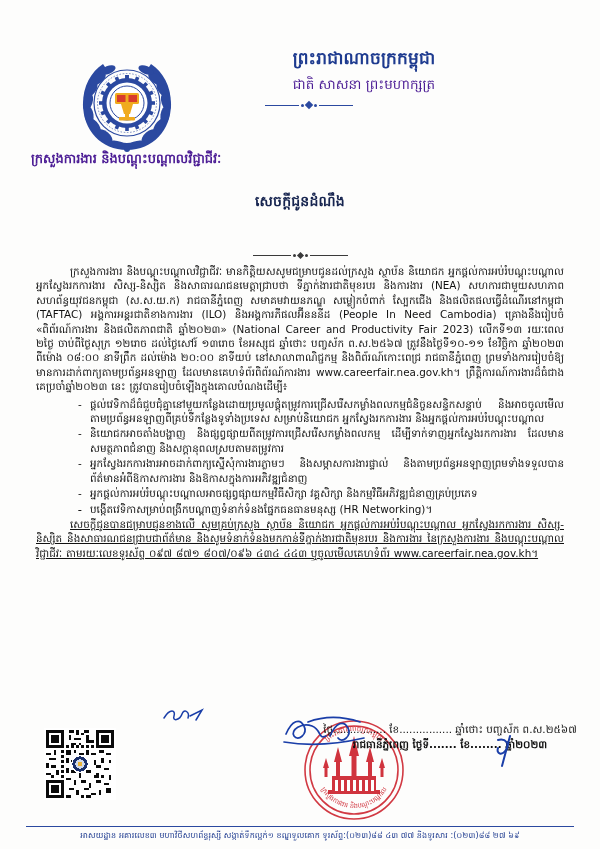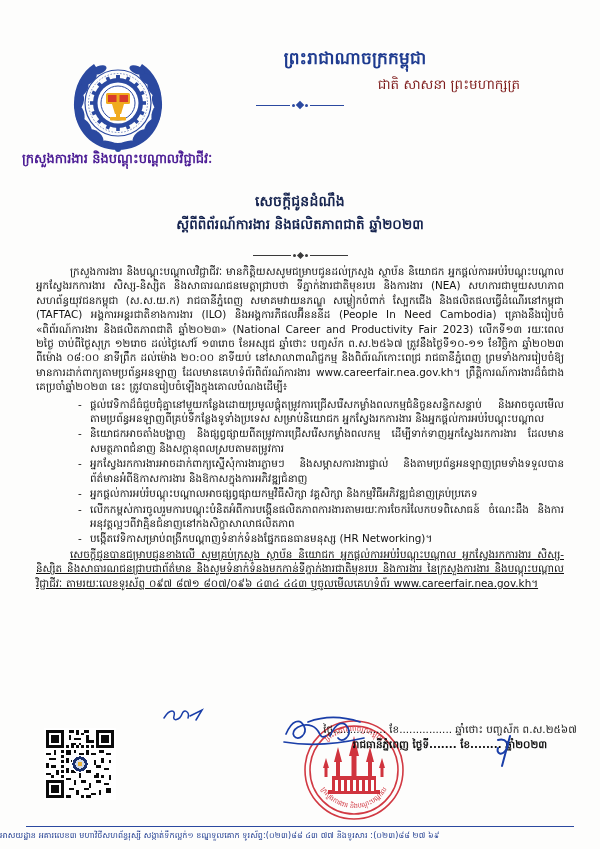--- a/index.html
+++ b/index.html
@@ -7,39 +7,40 @@
     width:600px;height:849px;
     background:#ffffff;
     font-family:"DejaVu Sans","Liberation Sans",sans-serif;
     overflow:hidden;
     position:relative;
   }
   .page{
     position:relative;width:600px;height:849px;
     background:#fdfdfc;
     box-sizing:border-box;
+    padding-left:9px;
   }
 
   
   .header{position:relative;height:172px;}
   .emblem{
     position:absolute;left:62px;top:46px;width:112px;height:112px;
   }
   .kingdom{
     position:absolute;left:190px;top:48px;width:330px;
     text-align:center;
     color:#1d3a8f;
     font-weight:bold;
     font-size:17px;
     letter-spacing:.2px;
     line-height:1.25;
   }
   .motto{
     position:absolute;left:190px;top:76px;width:330px;
-    text-align:right;color:#7f1d1d;font-size:13.5px;line-height:1.3;
+    text-align:center;color:#4c1d95;font-size:13.5px;line-height:1.3;
   }
   .sep-orn{
     position:absolute;left:300px;top:100px;width:110px;height:10px;
     transform:translateX(-50%);
     display:flex;align-items:center;justify-content:center;gap:2px;
   }
   .sep-orn .bar{height:1px;width:34px;background:#2b49a0;}
   .sep-orn .dot{width:3px;height:3px;background:#2b49a0;border-radius:50%;}
   .sep-orn .dia{width:6px;height:6px;background:#2b49a0;transform:rotate(45deg);}
 
@@ -120,21 +121,21 @@
     position:absolute;left:44px;top:728px;width:72px;height:72px;
     background:#fff;
   }
 
   
   .footer-rule{
     position:absolute;left:26px;top:826px;width:548px;height:1.4px;
     background:#2b49a0;
   }
   .footer-text{
-    position:absolute;left:0;top:830px;width:600px;text-align:left;
+    position:absolute;left:0;top:830px;width:600px;text-align:center;
     color:#1d3a8f;font-size:8px;letter-spacing:.1px;
   }
 </style>
 </head>
 <body>
 
 <div class="page">
 
   <div class="header">
 
@@ -224,40 +225,39 @@
         <span class="dia"></span>
         <span class="dot"></span>
         <span class="bar"></span>
     </div>
 
     <div class="ministry">ក្រសួងការងារ និងបណ្ដុះបណ្ដាលវិជ្ជាជីវៈ</div>
   </div>
 
   <div class="titles">
     <div class="t-main">សេចក្ដីជូនដំណឹង</div>
-    <div class="t-sub">ស្ដីពីពិព័រណ៍ការងារ និងផលិតភាពជាតិ ឆ្នាំ២០២៣</div>
   </div>
 
   <div class="orn2">
     <span class="bar"></span>
       <span class="dot"></span>
       <span class="dia"></span>
       <span class="dot"></span>
       <span class="bar"></span>
   </div>
 
   <div class="body-wrap">
     <p class="para">ក្រសួងការងារ និងបណ្ដុះបណ្ដាលវិជ្ជាជីវៈ មានកិត្តិយសសូមជម្រាបជូនដល់ក្រសួង ស្ថាប័ន និយោជក អ្នកផ្ដល់ការអប់រំបណ្ដុះបណ្ដាល អ្នកស្វែងរកការងារ សិស្ស-និស្សិត និងសាធារណជនមេត្តាជ្រាបថា ទីភ្នាក់ងារជាតិមុខរបរ និងការងារ (NEA) សហការជាមួយសហភាពសហព័ន្ធយុវជនកម្ពុជា (ស.ស.យ.ក) រាជធានីភ្នំពេញ សមាគមវាយនភណ្ឌ សម្លៀកបំពាក់ ស្បែកជើង និងផលិតផលធ្វើដំណើរនៅកម្ពុជា (TAFTAC) អង្គការអន្តរជាតិខាងការងារ (ILO) និងអង្គការភីផលអ៊ីនននីដ (People In Need Cambodia) គ្រោងនឹងរៀបចំ «ពិព័រណ៍ការងារ និងផលិតភាពជាតិ ឆ្នាំ២០២៣» (National Career and Productivity Fair 2023) លើកទី១៣ រយៈពេល ២ថ្ងៃ ចាប់ពីថ្ងៃសុក្រ ១២រោច ដល់ថ្ងៃសៅរ៍ ១៣រោច ខែអស្សុជ ឆ្នាំថោះ បញ្ចស័ក ព.ស.២៥៦៧ ត្រូវនឹងថ្ងៃទី១០-១១ ខែវិច្ឆិកា ឆ្នាំ២០២៣ ពីម៉ោង ០៨:០០ នាទីព្រឹក ដល់ម៉ោង ២០:០០ នាទីយប់ នៅសាលាពាណិជ្ជកម្ម និងពិព័រណ៍កោះពេជ្រ រាជធានីភ្នំពេញ ព្រមទាំងការរៀបចំឱ្យមានការដាក់ពាក្យតាមប្រព័ន្ធអនឡាញ ដែលមានគេហទំព័រពិព័រណ៍ការងារ www.careerfair.nea.gov.kh។ ព្រឹត្តិការណ៍ការងារដ៏ធំជាងគេប្រចាំឆ្នាំ២០២៣ នេះ ត្រូវបានរៀបចំឡើងក្នុងគោលបំណងដើម្បី៖</p>
 
     <ul class="bullets">
       <li><span class="dash">-</span><span>ផ្ដល់វេទិកាដ៏ធំជួបជុំគ្នានៅមួយកន្លែងដោយប្រមូលផ្ដុំតម្រូវការជ្រើសរើសកម្លាំងពលកម្មជំនិច្ចនសន្ទិកសន្ទាប់ និងអាចចូលមើលតាមប្រព័ន្ធអនឡាញពីគ្រប់ទីកន្លែងទូទាំងប្រទេស សម្រាប់និយោជក អ្នកស្វែងរកការងារ និងអ្នកផ្ដល់ការអប់រំបណ្ដុះបណ្ដាល</span></li>
       <li><span class="dash">-</span><span>និយោជកអាចតាំងបង្ហាញ និងផ្សព្វផ្សាយពីតម្រូវការជ្រើសរើសកម្លាំងពលកម្ម ដើម្បីទាក់ទាញអ្នកស្វែងរកការងារ ដែលមានសមត្ថភាពជំនាញ និងសក្ដានុពលស្របតាមតម្រូវការ</span></li>
       <li><span class="dash">-</span><span>អ្នកស្វែងរកការងារអាចដាក់ពាក្យស្នើសុំការងារភ្លាមៗ និងសម្ភាសការងារផ្ទាល់ និងតាមប្រព័ន្ធអនឡាញព្រមទាំងទទួលបានព័ត៌មានអំពីឱកាសការងារ និងឱកាសក្នុងការអភិវឌ្ឍជំនាញ</span></li>
       <li><span class="dash">-</span><span>អ្នកផ្ដល់ការអប់រំបណ្ដុះបណ្ដាលអាចផ្សព្វផ្សាយកម្មវិធីសិក្សា វគ្គសិក្សា និងកម្មវិធីអភិវឌ្ឍជំនាញគ្រប់ប្រភេទ</span></li>
-      <li><span class="dash">-</span><span>លើកកម្ពស់ការចូលរួមការបណ្ដុះបំនិតអំពីការបង្កើនផលិតភាពការងារតាមរយៈការចែករំលែកបទពិសោធន៍ ចំណេះដឹង និងការអនុវត្តល្អៗពីវាគ្មិនជំនាញនៅកងសិក្ខាសាលាផលិតភាព</span></li>
+      <li><span class="dash">-</span></li>
       <li><span class="dash">-</span><span>បង្កើតវេទិកាសម្រាប់ពង្រីកបណ្ដាញទំនាក់ទំនងផ្នែកធនធានមនុស្ស (HR Networking)។</span></li>
     </ul>
 
     <p class="para closing">សេចក្ដីជូនបានជម្រាបជូនខាងលើ សូមគ្រប់ក្រសួង ស្ថាប័ន និយោជក អ្នកផ្ដល់ការអប់រំបណ្ដុះបណ្ដាល អ្នកស្វែងរកការងារ សិស្ស-និស្សិត និងសាធារណជនជ្រាបជាព័ត៌មាន និងសូមទំនាក់ទំនងមកកាន់ទីភ្នាក់ងារជាតិមុខរបរ និងការងារ នៃក្រសួងការងារ និងបណ្ដុះបណ្ដាលវិជ្ជាជីវៈ តាមរយៈលេខទូរស័ព្ទ ០៩៧ ៨៧១ ៨០៧/០៩៦ ៤៣៤ ៤៤៣ ឬចូលមើលគេហទំព័រ www.careerfair.nea.gov.kh។</p>
   </div>
 
   <div class="qr">
     <svg viewBox="0 0 29 29" width="72" height="72" shape-rendering="crispEdges">
       <rect width="29" height="29" fill="#fff"></rect>
       <g fill="#0b0b0b">

